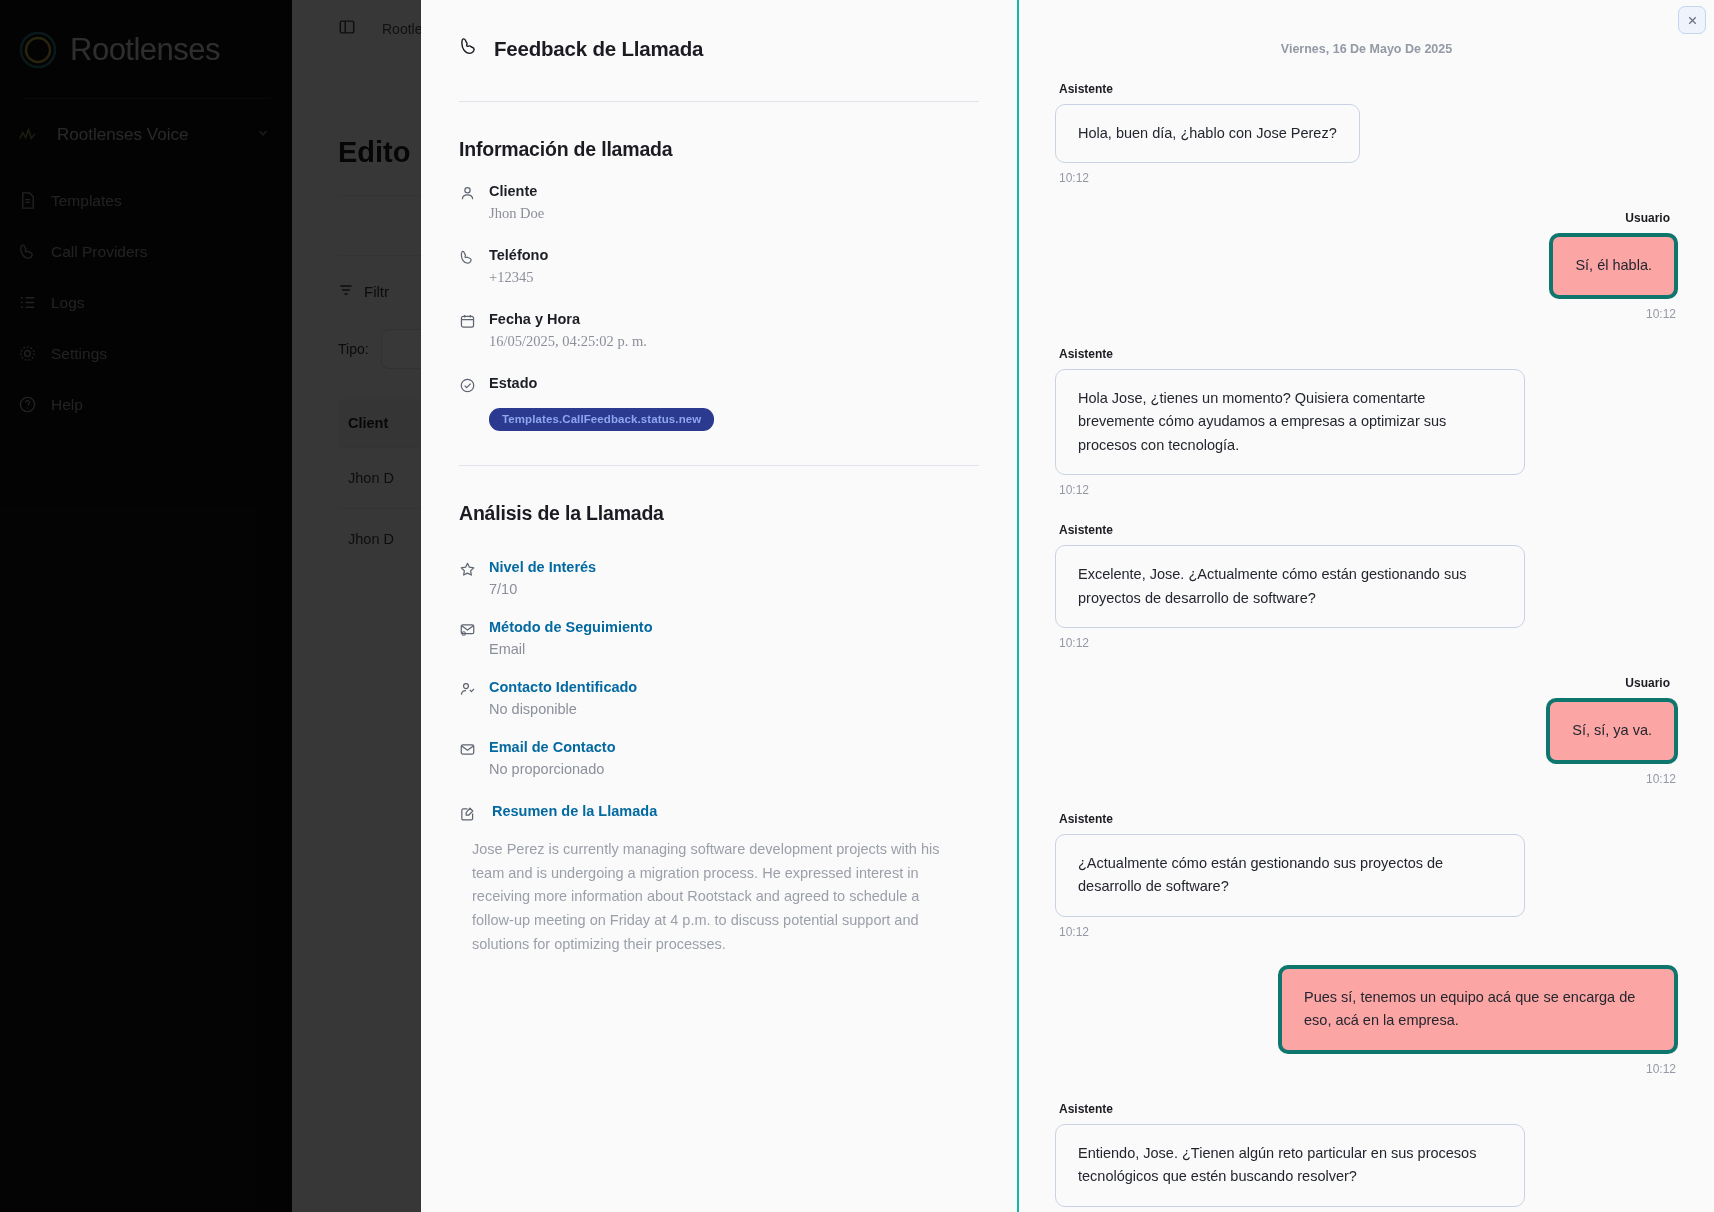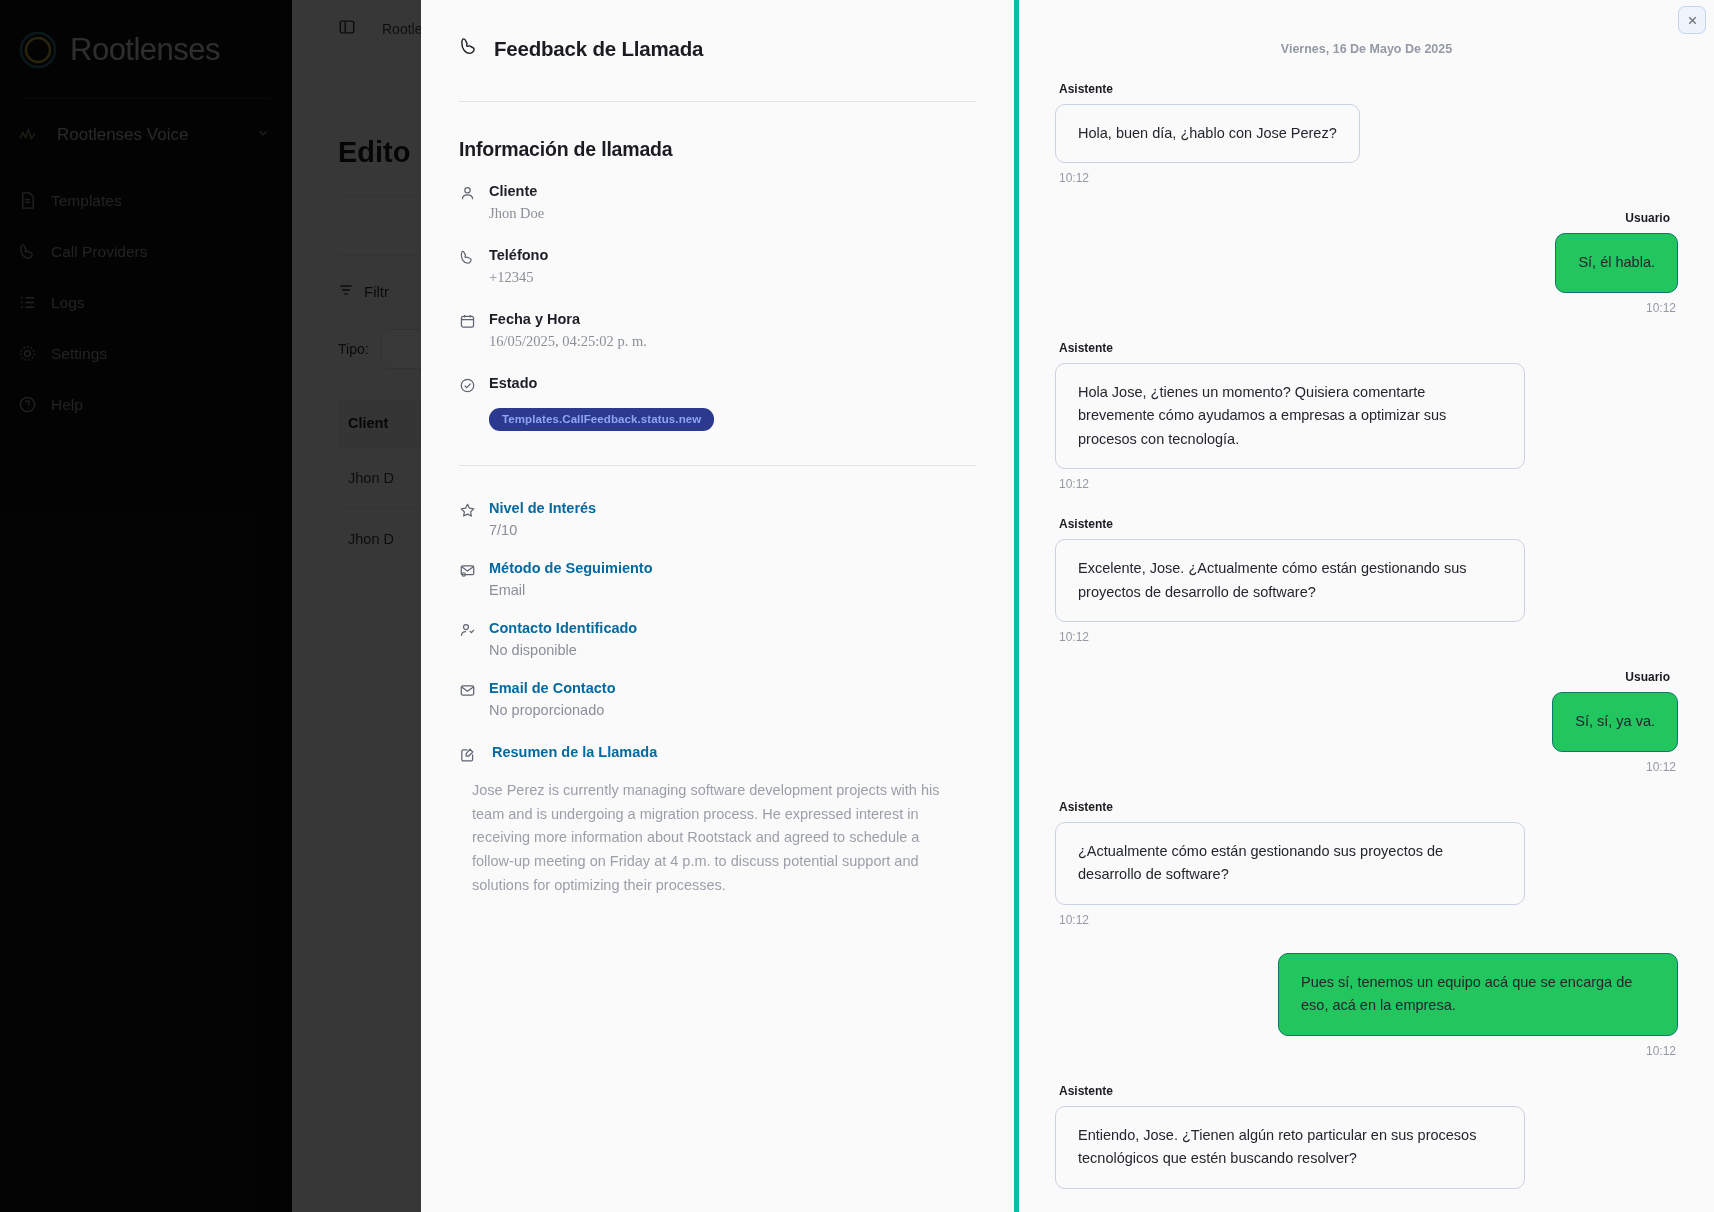--- a/index.html
+++ b/index.html
@@ -45,21 +45,21 @@
   .bg-table td { padding: 22px 10px; color: #3d3d42; border-top: 1px solid #e6e8ee; }
   .dim { position: absolute; inset: 0; background: rgba(0,0,0,0.78); }
 
   
   .modal {
     position: absolute; left: 421px; top: 0; width: 1293px; height: 1212px;
     background: #fafafa; display: flex; overflow: hidden;
   }
   .modal-left {
     width: 598px; flex: 0 0 598px; background: #fafafa;
-    border-right: 5px solid #14b8a6; padding: 24px 30px 4px 30px; overflow: hidden;
+    border-right: 2px solid #14b8a6; padding: 24px 30px 4px 30px; overflow: hidden;
   }
   .modal-title-row { display: flex; align-items: center; gap: 14px; padding: 12px 0 0 8px; }
   .modal-title { font-size: 20.5px; font-weight: 700; color: #1b1b22; letter-spacing: -0.2px; }
   .title-rule { height: 1px; background: #dfe3ea; margin: 40px 8px 0 8px; }
 
   .section-title {
     font-size: 19.5px; font-weight: 700; color: #1b1b22;
     letter-spacing: -0.2px; padding: 36px 0 0 8px;
   }
   .info-grid {
@@ -94,21 +94,21 @@
   .msg.assistant { align-items: flex-start; }
   .msg.user { align-items: flex-end; }
   .who { font-size: 12px; font-weight: 700; color: #1b1b22; margin-bottom: 8px; }
   .msg.assistant .who { margin-left: 4px; }
   .msg.user .who { margin-right: 8px; }
   .bubble {
     border-radius: 10px; font-size: 14.5px; line-height: 1.62; color: #23262e;
     padding: 17px 22px; max-width: 470px;
   }
   .msg.assistant .bubble { background: #fafafa; border: 1px solid #c9d2e4; }
-  .msg.user .bubble { background: #22c55e; border: 1px solid #0f766e; }
+  .msg.user .bubble { background: #fca5a5; border: 4px solid #0f766e; }
   .time { font-size: 12px; color: #9399a5; margin-top: 8px; }
   .msg.assistant .time { margin-left: 4px; }
   .msg.user .time { margin-right: 2px; }
 
   .close-btn {
     position: absolute; right: 8px; top: 6px; width: 28px; height: 28px;
     border: 1px solid #c3d4f2; border-radius: 7px; background: #eef3fc;
     display: flex; align-items: center; justify-content: center; color: #6b7280;
   }
 </style>
@@ -294,20 +294,21 @@
               </svg>
           </span>
           <span>
             <span class="info-label" style="display:block">Estado</span>
             <span class="badge">Templates.CallFeedback.status.new</span>
           </span>
         </div>
       </div>
       <div class="mid-rule"></div>
 
+      <div class="section-title">Análisis de la Llamada</div>
       <div class="analysis-list">
         <div class="an-item">
           <span class="an-ico">
             <svg viewBox="0 0 18 18" width="17" height="17">
                 <path d="M9 2.4l2 4.2 4.6.6-3.3 3.2.8 4.5L9 12.8l-4.1 2.1.8-4.5L2.4 7.2 7 6.6z" fill="none" stroke="#5e6470" stroke-width="1.3" stroke-linejoin="round"></path>
               </svg>
           </span>
           <span>
             <span class="an-label" style="display:block">Nivel de Interés</span>
             <span class="an-value" style="display:block">7/10</span>

